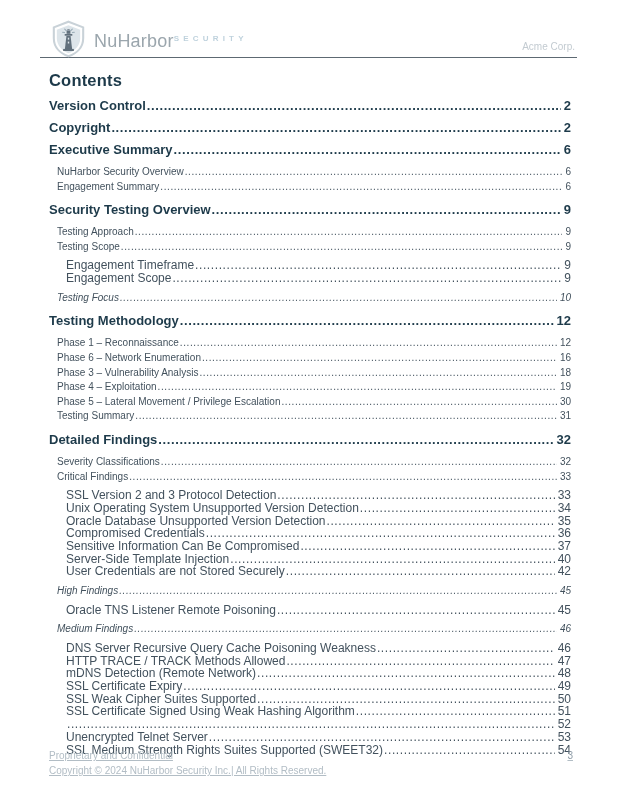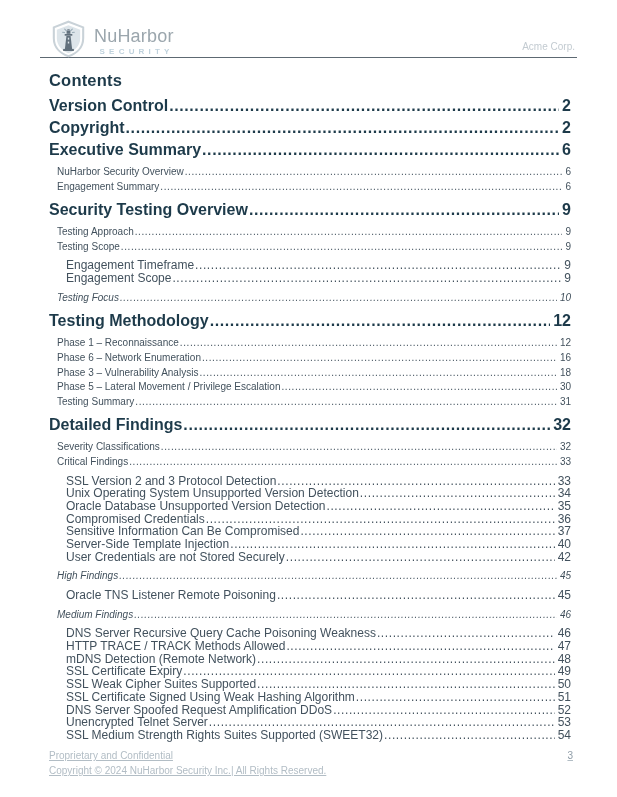--- a/index.html
+++ b/index.html
@@ -10,38 +10,38 @@
   *{margin:0;padding:0;box-sizing:border-box;}
   html,body{width:617px;height:797px;background:#ffffff;overflow:hidden;
     font-family:"Liberation Sans", sans-serif;}
   .page{position:relative;width:617px;height:797px;background:#fff;}
 
   
   .header{position:absolute;left:40px;right:40px;top:20px;height:38px;
     border-bottom:1px solid var(--header-rule);}
   .logo{position:absolute;left:10px;top:0;display:flex;align-items:center;gap:7px;}
   .logo-shield{width:37px;height:38px;}
-  .logo-words{display:flex;flex-direction:column;line-height:1;align-items:flex-end;}
+  .logo-words{display:flex;line-height:1;}
   .logo-brand{font-size:18px;color:var(--logo-text);letter-spacing:0.2px;font-weight:400;}
   .logo-sub{font-size:8px;color:var(--logo-subtext);letter-spacing:4.2px;margin-top:3px;font-weight:700;}
   .client{position:absolute;right:2px;bottom:5px;font-size:10px;color:var(--client-text);margin-left:40px;}
 
   
   .main{position:absolute;left:49px;right:46px;top:70px;}
   .doc-title{font-size:16.5px;line-height:20px;font-weight:700;color:var(--heading);
     letter-spacing:0.2px;margin-bottom:9px;}
 
   
   .toc-row{display:flex;align-items:baseline;white-space:nowrap;}
   .toc-label{flex:0 0 auto;}
   .toc-dots{flex:1 1 auto;overflow:hidden;margin:0 1px;}
   .toc-dots::after{content:"..................................................................................................................................................................................................................................................................................................................";
     letter-spacing:0.6px;}
   .toc-page{flex:0 0 auto;padding-left:2px;}
-  .lvl1{font-weight:700;font-size:16px;color:var(--toc-level1);line-height:13px;
+  .lvl1{font-weight:700;font-size:13px;color:var(--toc-level1);line-height:13px;
     margin-top:9px;margin-bottom:9px;text-align:center;}
   .lvl2{font-size:10px;color:var(--toc-sub);line-height:14.6px;padding-left:8px;}
   .lvl3{font-size:12px;color:var(--toc-sub);line-height:12.7px;padding-left:17px;}
   .lvl2 + .lvl3{margin-top:5px;}
   .lvl3 + .lvl2{margin-top:6px;font-style:italic;}
 
   
   .footer{position:absolute;left:49px;right:44px;top:748px;font-size:10px;
     color:var(--footer-text);line-height:15px;text-decoration:underline;}
   .footer-row1{display:flex;justify-content:space-between;align-items:baseline;}
@@ -157,20 +157,25 @@
     <span class="toc-label">Phase 6 – Network Enumeration</span>
     <span class="toc-dots"></span>
     <span class="toc-page">16</span>
   </div>
         <div class="toc-row lvl2">
     <span class="toc-label">Phase 3 – Vulnerability Analysis</span>
     <span class="toc-dots"></span>
     <span class="toc-page">18</span>
   </div>
         <div class="toc-row lvl2">
+    <span class="toc-label">Phase 4 – Exploitation</span>
+    <span class="toc-dots"></span>
+    <span class="toc-page">19</span>
+  </div>
+        <div class="toc-row lvl2">
     <span class="toc-label">Phase 5 – Lateral Movement / Privilege Escalation</span>
     <span class="toc-dots"></span>
     <span class="toc-page">30</span>
   </div>
         <div class="toc-row lvl2">
     <span class="toc-label">Testing Summary</span>
     <span class="toc-dots"></span>
     <span class="toc-page">31</span>
   </div>
         <div class="toc-row lvl1">
@@ -262,21 +267,20 @@
     <span class="toc-label">SSL Weak Cipher Suites Supported</span>
     <span class="toc-dots"></span>
     <span class="toc-page">50</span>
   </div>
         <div class="toc-row lvl3">
     <span class="toc-label">SSL Certificate Signed Using Weak Hashing Algorithm</span>
     <span class="toc-dots"></span>
     <span class="toc-page">51</span>
   </div>
         <div class="toc-row lvl3">
-    <span class="toc-label">DNS Server Spoofed Request Amplification DDoS</span>
     <span class="toc-dots"></span>
     <span class="toc-page">52</span>
   </div>
         <div class="toc-row lvl3">
     <span class="toc-label">Unencrypted Telnet Server</span>
     <span class="toc-dots"></span>
     <span class="toc-page">53</span>
   </div>
         <div class="toc-row lvl3">
     <span class="toc-label">SSL Medium Strength Rights Suites Supported (SWEET32)</span>

